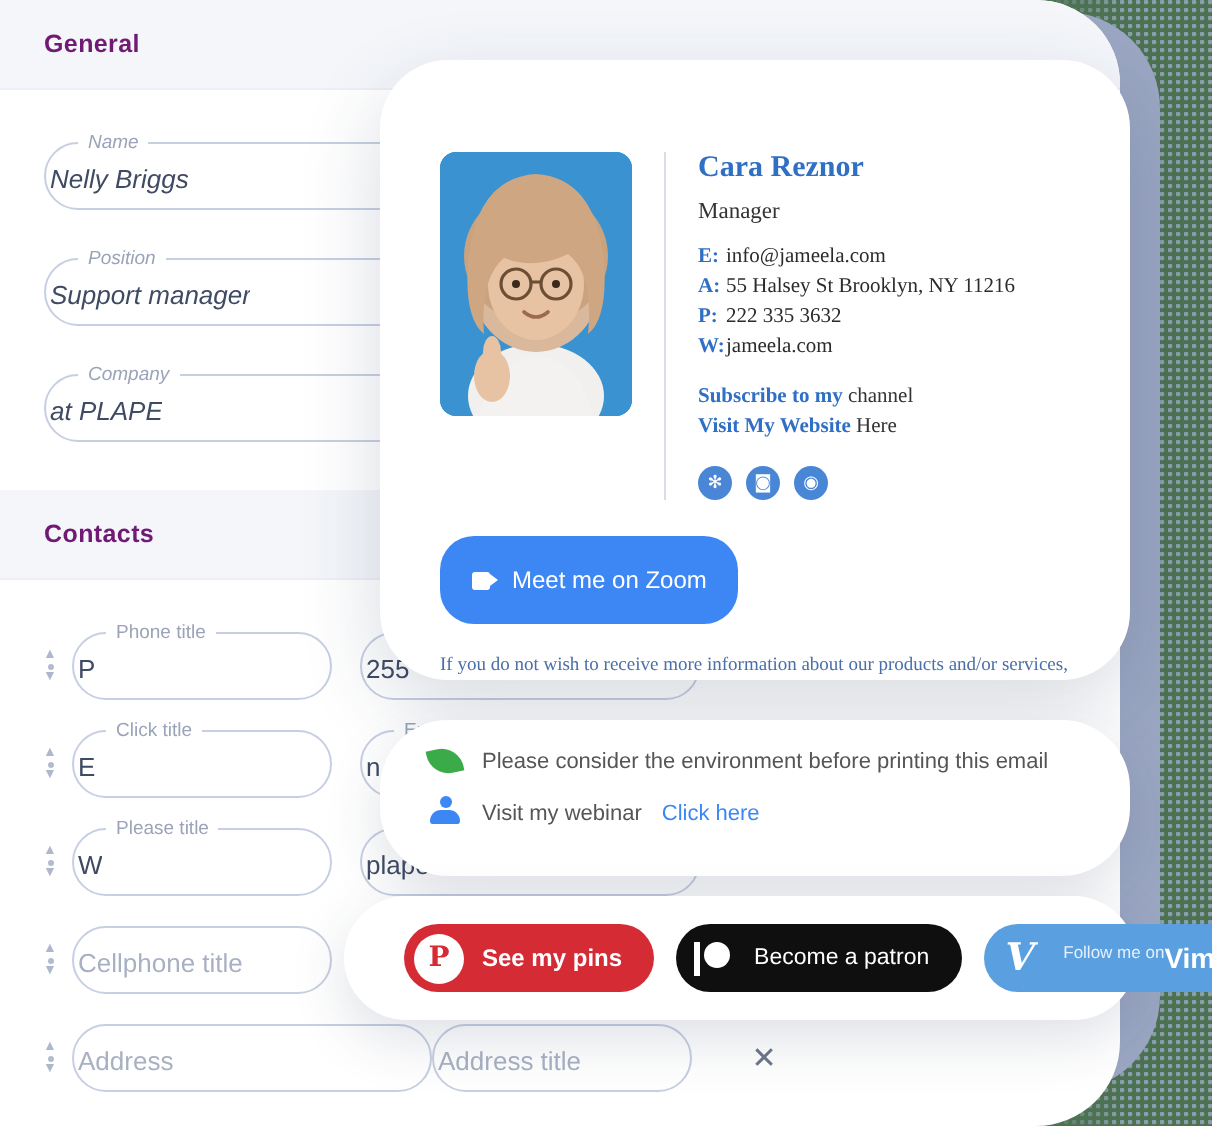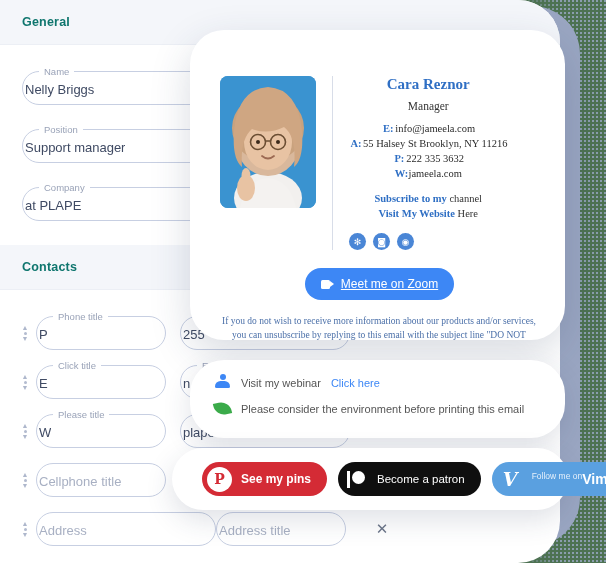--- a/index.html
+++ b/index.html
@@ -28,40 +28,40 @@
   #editor-panel{
     position:absolute;left:0;top:0;width:560px;height:563px;
     background:#ffffff;border-radius:0 42px 42px 0;overflow:hidden;
   }
   .section-header{
     background:#f4f6fa;height:45px;display:flex;align-items:center;
     padding-left:22px;box-sizing:border-box;
     border-bottom:1px solid #eceff5;
   }
   .section-header .title{
-    font-size:12.5px;font-weight:700;color:#0f766e;letter-spacing:.2px;
+    font-size:12.5px;font-weight:700;color:#701a75;letter-spacing:.2px;
   }
   
   .field{
     position:relative;height:34px;border:1px solid #c7cfe2;border-radius:18px;
     box-sizing:border-box;background:transparent;
   }
   .field .lbl{
     position:absolute;top:-7px;left:16px;padding:0 5px;background:#fff;
     font-size:9.5px;color:#9aa3b8;line-height:13px;white-space:nowrap;
   }
   .field .val{
     position:absolute;left:2px;top:0;height:34px;display:flex;align-items:center;
     font-size:13px;color:#3f4a63;white-space:nowrap;overflow:hidden;
   }
   .field .val.ph{color:#a8b0c3;}
 
   #general-body{padding:26px 0 0 0;}
   .gen-row{margin:0 0 24px 22px;}
-  .gen-row .field{width:330px;}
+  .gen-row .field{width:330px;font-style:italic;}
 
   #contacts-body{padding-top:26px;}
   .c-row{display:flex;align-items:center;margin-bottom:15px;padding-left:14px;}
   .handle{
     width:22px;height:28px;flex:none;display:flex;flex-direction:column;
     align-items:center;justify-content:center;gap:2px;cursor:ns-resize;
   }
   .handle i{display:block;width:7px;height:4px;color:#aeb7cc;font-size:7px;line-height:4px;text-align:center;font-style:normal;}
   .handle .dot{width:3px;height:3px;border-radius:50%;background:#b3bbcf;}
   .c-title{width:130px;flex:none;margin-right:14px;}
@@ -72,21 +72,21 @@
     cursor:pointer;
   }
 
   
   #signature-card{
     position:absolute;left:190px;top:30px;width:375px;height:310px;
     background:#fff;border-radius:34px;
     box-shadow:0 14px 40px rgba(40,55,90,.18);
     overflow:hidden;
   }
-  #sig-inner{padding:46px 26px 0 30px;text-align:center;}
+  #sig-inner{padding:46px 26px 0 30px;}
   .sig-top{display:flex;}
   .sig-photo{
     width:96px;height:132px;border-radius:8px;flex:none;overflow:hidden;
     background:#3a93d0;position:relative;
   }
   .sig-divider{width:1px;background:#d8dde8;margin:0 16px;flex:none;}
   .sig-info{font-family:"Liberation Serif",serif;color:#2b2b2b;}
   .sig-name{font-size:15px;font-weight:700;color:#2f6fc4;margin-bottom:7px;}
   .sig-role{font-size:11.5px;color:#333;margin-bottom:9px;}
   .sig-line{font-size:10.5px;line-height:15px;white-space:nowrap;}
@@ -95,24 +95,23 @@
   .sig-links a{color:#2f6fc4;font-weight:700;text-decoration:none;}
   .sig-links span{color:#333;}
   .sig-socials{display:flex;gap:7px;margin-top:12px;}
   .soc{
     width:17px;height:17px;border-radius:50%;background:#4a86d6;color:#fff;
     display:flex;align-items:center;justify-content:center;font-size:9px;
     font-family:"DejaVu Sans",sans-serif;
   }
   .zoom-btn{
     display:inline-flex;align-items:center;gap:7px;margin-top:18px;
-    background:#3d87f5;color:#fff;border-radius:17px;height:32px;
+    background:#3d87f5;color:#fff;border-radius:17px;height:44px;
     padding:0 16px;font-size:12px;font-family:"Liberation Sans",sans-serif;
     cursor:pointer;
-    text-decoration:underline;
   }
   .cam{width:13px;height:9px;position:relative;flex:none;}
   .cam:before{content:"";position:absolute;left:0;top:0;width:9px;height:9px;background:#fff;border-radius:1.5px;}
   .cam:after{content:"";position:absolute;right:0;top:1.5px;border-left:4px solid #fff;border-top:3px solid transparent;border-bottom:3px solid transparent;}
   .disclaimer{
     font-family:"Liberation Serif",serif;font-size:9.5px;line-height:14px;
     color:#4a6fa8;margin-top:14px;max-width:318px;
   }
 
   
@@ -343,31 +342,31 @@
       <span class="cam"></span>
       <span>Meet me on Zoom</span>
     </div>
 
     <div class="disclaimer">If you do not wish to receive more information about our products and/or services, you can unsubscribe by replying to this email with the subject line "DO NOT SEND".</div>
   </div>
 </div>
 
 <div id="banner-card">
   <div class="ban-row">
+    <span class="ic-leaf"></span>
+    <span>Please consider the environment before printing this email</span>
+  </div>
+  <div class="ban-row">
     <span class="ic-webinar">
         <span class="head"></span>
         <span class="body"></span>
       </span>
     <span>Visit my webinar</span>
     <a>Click here</a>
   </div>
-  <div class="ban-row">
-    <span class="ic-leaf"></span>
-    <span>Please consider the environment before printing this email</span>
-  </div>
 </div>
 
 <div id="social-card">
   <div class="sbtn" id="btn-pinterest">
     <span class="glyph">P</span>
     <span class="txt">See my pins</span>
   </div>
   <div class="sbtn" id="btn-patreon">
     <span class="glyph"></span>
     <span class="txt">Become a patron</span>

